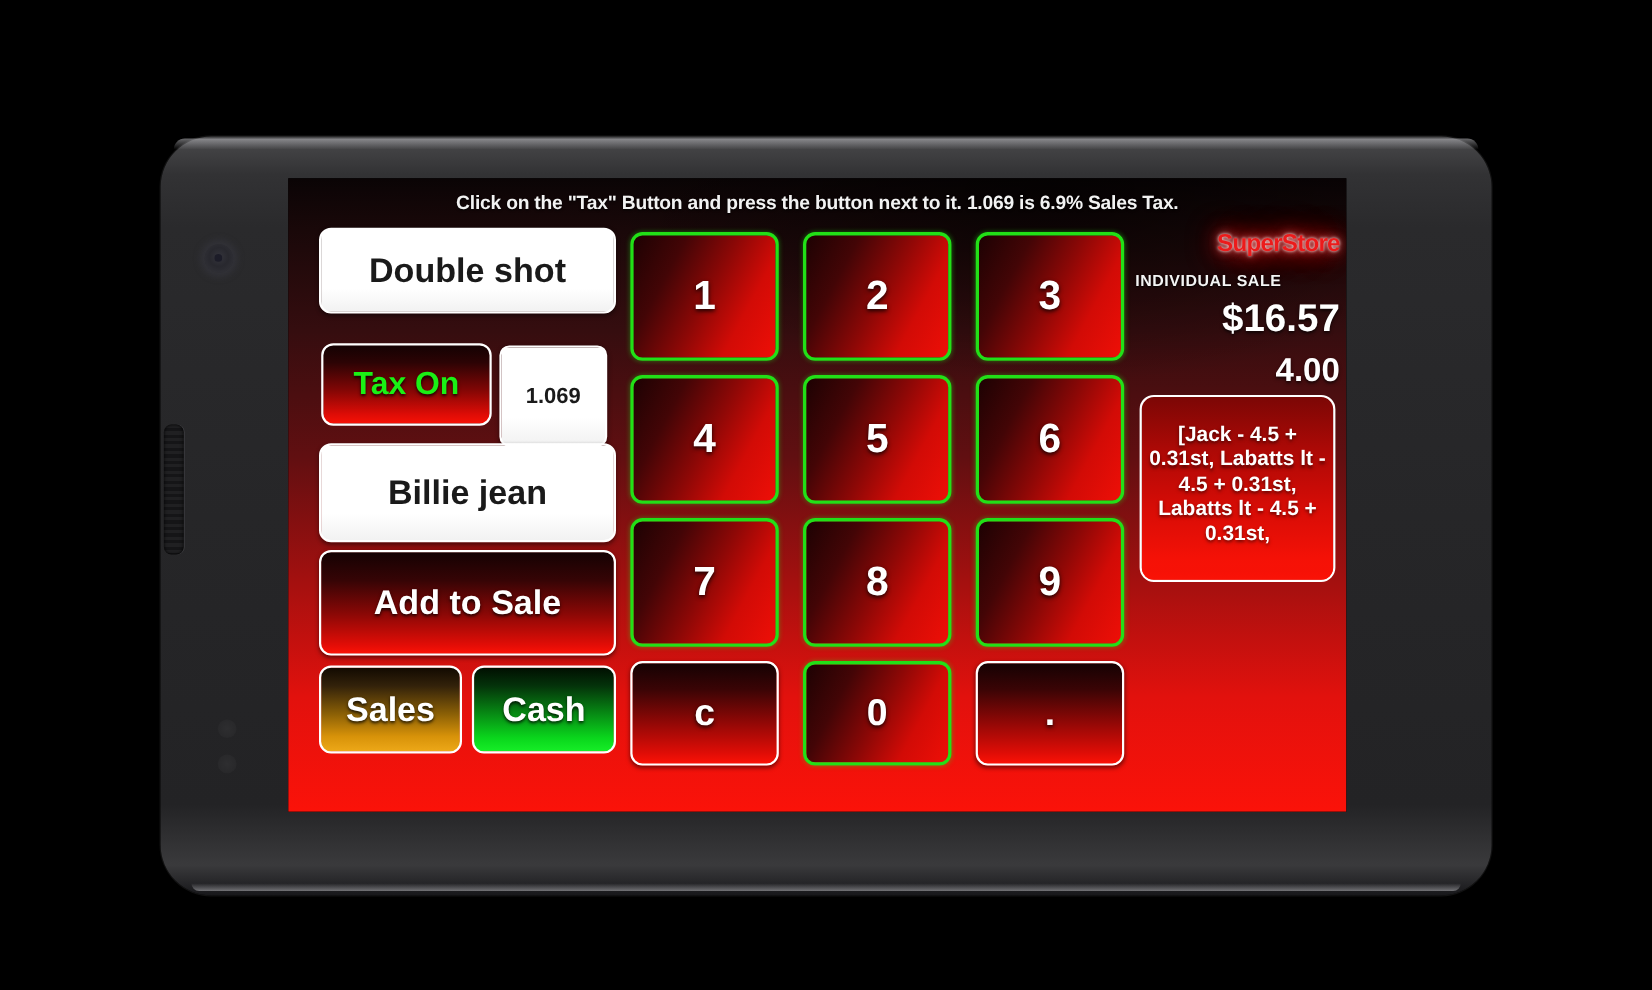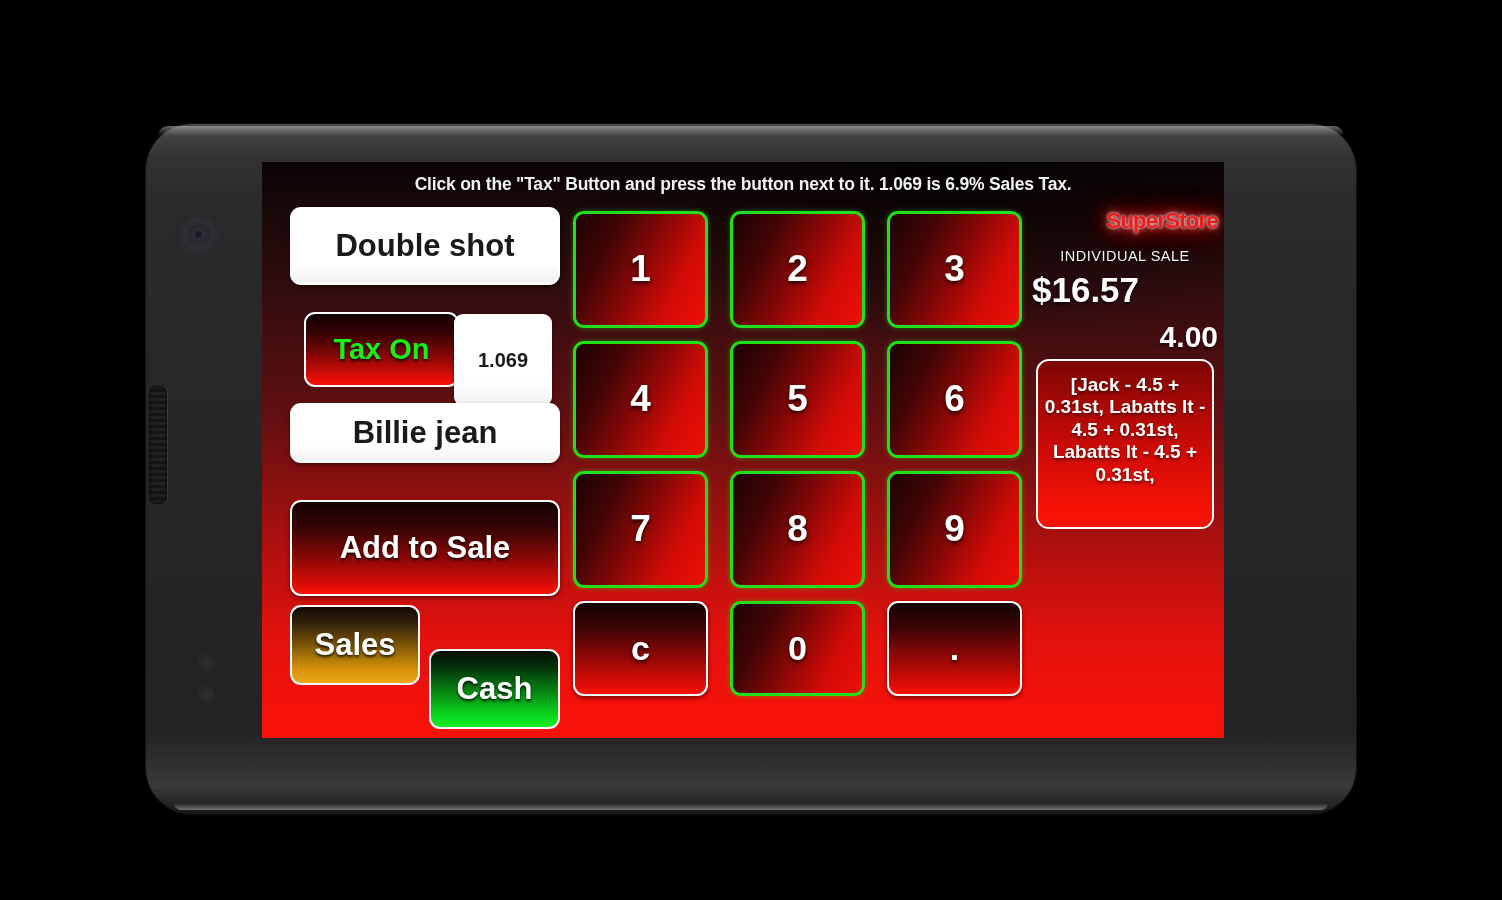--- a/index.html
+++ b/index.html
@@ -121,37 +121,37 @@
   }
 
   
   #brand{
     position:absolute;left:770px;top:46px;width:186px;text-align:right;
     color:#ec1b1b;font-size:22px;font-weight:bold;letter-spacing:-.7px;
     text-shadow:0 0 3px #fff,0 0 9px #ff6a6a,0 0 19px #ff2020,0 0 30px #c00;
     white-space:nowrap;
   }
   #brand-sub{
-    position:absolute;left:770px;top:86px;width:186px;text-align:center;
-    color:#f4f4f4;font-size:14.5px;font-weight:normal;letter-spacing:.5px;
+    position:absolute;left:770px;top:86px;width:186px;
+    color:#f4f4f4;font-size:14.5px;font-weight:bold;letter-spacing:.5px;
     text-shadow:0 1px 2px #000;
   }
   #total{
-    position:absolute;left:770px;top:108px;width:186px;text-align:left;
+    position:absolute;left:770px;top:108px;width:186px;text-align:right;
     color:#fff;font-size:35px;font-weight:bold;text-shadow:0 2px 3px rgba(0,0,0,.7);
   }
   #tendered{
     position:absolute;left:770px;top:158px;width:186px;text-align:right;
     color:#fff;font-size:30px;font-weight:bold;text-shadow:0 2px 3px rgba(0,0,0,.7);
   }
   #receipt{
     position:absolute;left:774px;top:197px;width:178px;height:170px;
     box-sizing:border-box;border:2px solid #ffffff;border-radius:13px;
     background:linear-gradient(180deg,#7c0705 0%,#ab0906 28%,#d60c06 60%,#f31106 88%,#fe1306 100%);
-    overflow:hidden;padding:13px 6px 0;
+    overflow:hidden;padding:24px 6px 0;
   }
   #receipt-text{
     color:#fff;font-size:19px;font-weight:bold;line-height:1.18;text-align:center;
     text-shadow:0 2px 3px rgba(0,0,0,.55);
     word-break:break-word;
   }
   #receipt:after{ 
     content:"";position:absolute;left:0;right:0;bottom:0;height:30px;
     background:linear-gradient(180deg,rgba(246,17,6,0) 0%,rgba(246,17,6,.88) 75%,rgba(250,18,6,1) 100%);
     pointer-events:none;
@@ -168,31 +168,31 @@
   <div id="btm-dot1"></div>
   <div id="btm-dot2"></div>
 
   <div id="screen">
     <div id="app">
 
       <div id="hint">Click on the "Tax" Button and press the button next to it. 1.069 is 6.9% Sales Tax.</div>
 
       <div class="btn light" style="left:28px;top:45px;width:270px;height:78px;font-size:31px;">Double shot</div>
 
-      <div class="btn tax" style="left:30px;top:150px;width:155px;height:75px;font-size:29px;margin-left:12px;">Tax On</div>
+      <div class="btn tax" style="left:30px;top:150px;width:155px;height:75px;font-size:29px;">Tax On</div>
 
       <div class="btn light" style="left:192px;top:152px;width:98px;height:92px;font-size:20px;border-radius:9px;">1.069</div>
 
-      <div class="btn light" style="left:28px;top:241px;width:270px;height:60px;font-size:31px;">Billie jean</div>
+      <div class="btn light" style="left:28px;top:241px;width:270px;height:90px;font-size:31px;">Billie jean</div>
 
       <div class="btn dark-red" style="left:28px;top:338px;width:270px;height:96px;font-size:31px;">Add to Sale</div>
 
       <div class="btn gold" style="left:28px;top:443px;width:130px;height:80px;font-size:31px;">Sales</div>
 
-      <div class="btn green" style="left:167px;top:443px;width:131px;height:80px;font-size:31px;margin-top:44px;">Cash</div>
+      <div class="btn green" style="left:167px;top:443px;width:131px;height:80px;font-size:31px;">Cash</div>
 
       <div class="btn key-green" style="left:311px;top:49px;width:135px;height:117px;font-size:37px;">1</div>
       <div class="btn key-green" style="left:468px;top:49px;width:135px;height:117px;font-size:37px;">2</div>
       <div class="btn key-green" style="left:625px;top:49px;width:135px;height:117px;font-size:37px;">3</div>
 
       <div class="btn key-green" style="left:311px;top:179px;width:135px;height:117px;font-size:37px;">4</div>
       <div class="btn key-green" style="left:468px;top:179px;width:135px;height:117px;font-size:37px;">5</div>
       <div class="btn key-green" style="left:625px;top:179px;width:135px;height:117px;font-size:37px;">6</div>
 
       <div class="btn key-green" style="left:311px;top:309px;width:135px;height:117px;font-size:37px;">7</div>

